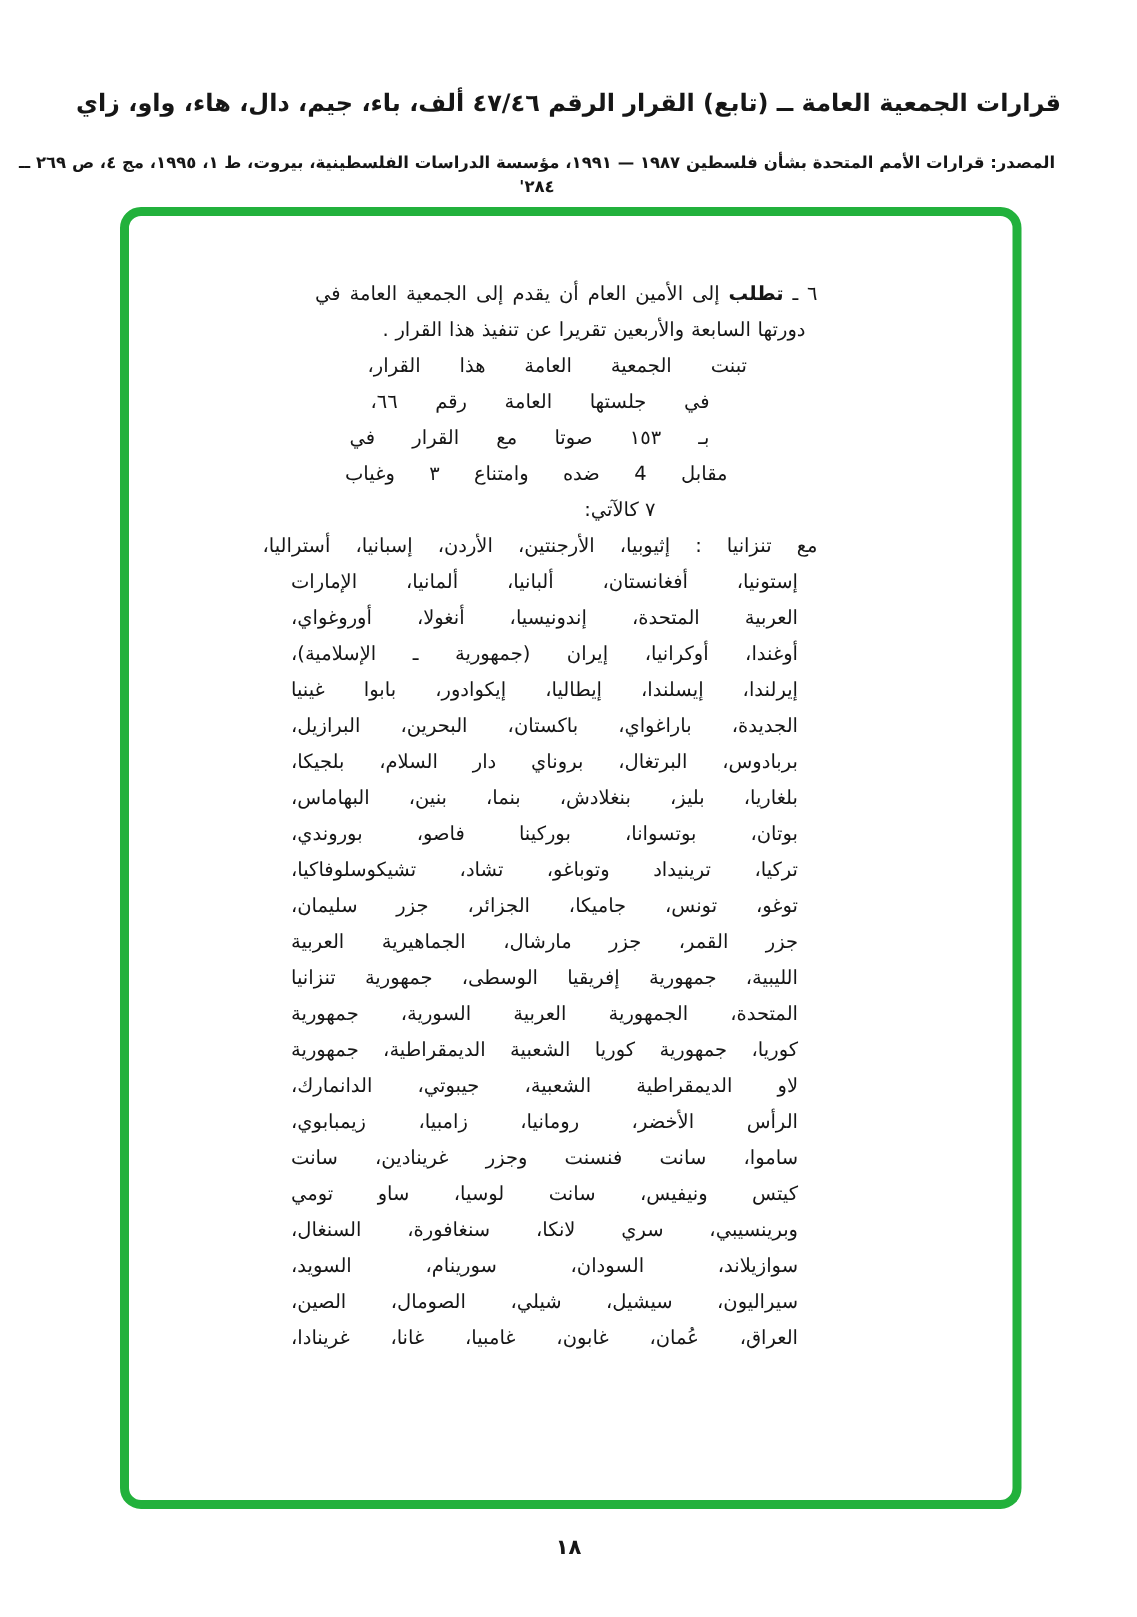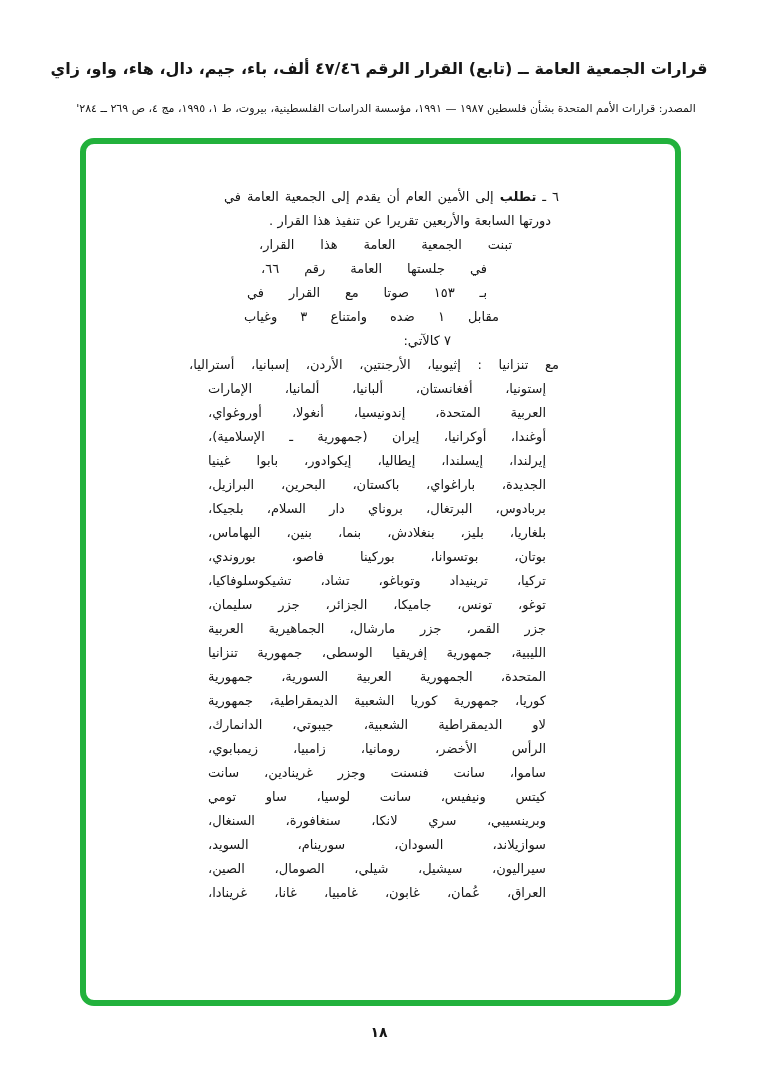--- a/index.html
+++ b/index.html
@@ -14,32 +14,32 @@
   }
   .header-title{
     position:absolute;top:58px;left:0;width:758px;
     text-align:center;
     font-weight:bold;font-size:16px;line-height:22px;
     letter-spacing:0;
   }
   .header-source{
     position:absolute;top:101px;left:0;width:716px;
     text-align:center;
-    font-weight:normal;font-size:11px;line-height:16px;padding-left:28px;
+    font-weight:bold;font-size:11px;line-height:16px;
   }
   .frame{
     position:absolute;left:80px;top:138px;
     width:601px;height:868px;
     border:6px solid #22b13c;
     border-radius:14px;
     box-sizing:border-box;
     background:#ffffff;
   }
   .textcol{
-    position:absolute;top:41px;right:116px;width:380px;
+    position:absolute;top:41px;right:130px;width:380px;
   }
   .line{
     height:24px;line-height:24px;
     font-size:13px;
     text-align:justify;
     text-align-last:justify;
     overflow:visible;
   }
   .line.nj{
     text-align:right;
@@ -62,21 +62,21 @@
   <div class="textcol">
 
     <div class="line" style="width:335px"><span>٦ ـ </span><span class="bold">تطلب</span><span> إلى الأمين العام أن يقدم إلى الجمعية العامة في</span></div>
 
     <div class="line" style="width:282px;margin-right:8px">دورتها السابعة والأربعين تقريرا عن تنفيذ هذا القرار .</div>
 
     <div id="vote-note">
         <div class="line" style="width: 253px; margin-right: 47px;">تبنت الجمعية العامة هذا القرار،</div>
         <div class="line" style="width: 226px; margin-right: 72px;">في جلستها العامة رقم ٦٦،</div>
         <div class="line" style="width: 240px; margin-right: 72px;">بـ ١٥٣ صوتا مع القرار في</div>
-        <div class="line" style="width: 255px; margin-right: 60px;">مقابل ١ ضده وامتناع ٣ وغياب</div>
+        <div class="line" style="width: 255px; margin-right: 60px;">مقابل 4 ضده وامتناع ٣ وغياب</div>
         <div class="line nj" style="margin-right: 108px;">٧ كالآتي:</div>
       </div>
 
     <div id="vote-list">
         <div class="line" style="width: 370px;">مع تنزانيا : إثيوبيا، الأرجنتين، الأردن، إسبانيا، أستراليا،</div>
         <div class="line" style="width: 338px; margin-right: 13px;">إستونيا، أفغانستان، ألبانيا، ألمانيا، الإمارات</div>
         <div class="line" style="width: 338px; margin-right: 13px;">العربية المتحدة، إندونيسيا، أنغولا، أوروغواي،</div>
         <div class="line" style="width: 338px; margin-right: 13px;">أوغندا، أوكرانيا، إيران (جمهورية ـ الإسلامية)،</div>
         <div class="line" style="width: 338px; margin-right: 13px;">إيرلندا، إيسلندا، إيطاليا، إيكوادور، بابوا غينيا</div>
         <div class="line" style="width: 338px; margin-right: 13px;">الجديدة، باراغواي، باكستان، البحرين، البرازيل،</div>

